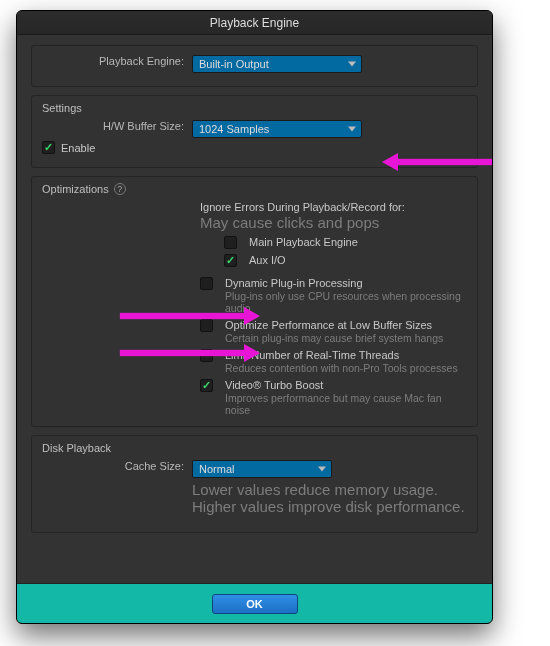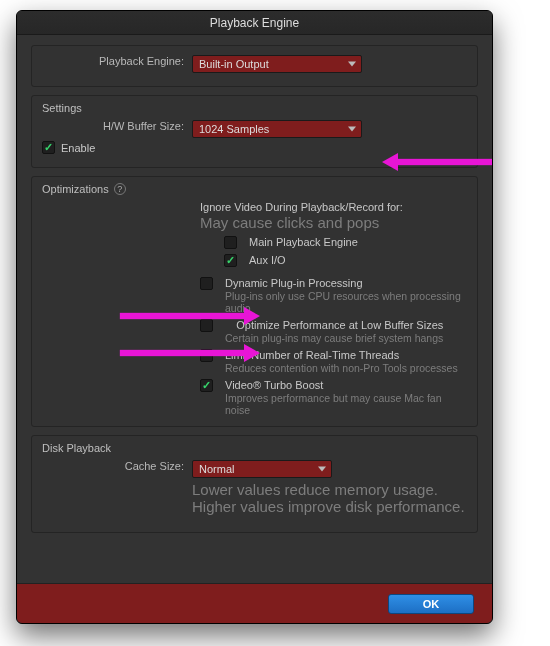--- a/index.html
+++ b/index.html
@@ -64,21 +64,21 @@
     color: #b8b8b8;
   }
   .ctl-col {
     flex: 1;
     display: flex;
     align-items: center;
     gap: 6px;
   }
   .select {
     position: relative;
-    background: #7f1d1d;
+    background: #0369a1;
     border: 1px solid #1a1a1a;
     height: 18px;
     line-height: 16px;
     padding: 0 20px 0 6px;
     color: #ddd;
     font-size: 11px;
     min-width: 140px;
     border-radius: 2px;
   }
   .select.wide { min-width: 170px; }
@@ -126,23 +126,23 @@
   }
   .opt-row.sub0 { margin-left: 24px; }
   .opt-row .lab { color:#c8c8c8; }
   .opt-row .subhint { color:#7d7d7d; font-size:10.5px; margin-top:1px; }
   .opt-row .txt { display:flex; flex-direction:column; }
   .footer {
     position: absolute;
     left:0; right:0; bottom:0;
     height: 40px;
     border-top: 1px solid #222;
-    display:flex; align-items:center; justify-content:flex-end;
+    display:flex; align-items:center; justify-content:center;
     padding: 0 18px;
-    background:#7f1d1d;
+    background:#14b8a6;
   }
   .ok-btn {
     width: 86px; height: 20px;
     background: linear-gradient(#2f8fe6,#1d6fc4);
     border: 1px solid #0d467f;
     border-radius: 3px;
     color:#fff;
     font-size:11px;
     font-weight: 600;
     text-align:center;
@@ -212,21 +212,21 @@
       </div>
     </div>
 
     <div class="group">
       <div class="group-title">
         <span>Optimizations</span>
         <span class="help-icon">?</span>
       </div>
 
       <div class="opt-block">
-        <div class="opt-head">Ignore Video During Playback/Record for:</div>
+        <div class="opt-head">Ignore Errors During Playback/Record for:</div>
         <div class="hint">May cause clicks and pops</div>
 
         <div class="opt-row sub0">
           <span class="checkbox"></span>
           <div class="txt">
               <span class="lab">Main Playback Engine</span>
             </div>
         </div>
         <div class="opt-row sub0">
           <span class="checkbox checked"></span>
@@ -236,21 +236,21 @@
         </div>
 
         <div class="opt-row" style="margin-left:0; margin-top:10px;">
           <span class="checkbox"></span>
           <div class="txt">
             <span class="lab">Dynamic Plug-in Processing</span>
             <span class="subhint">Plug-ins only use CPU resources when processing audio</span>
           </div>
         </div>
 
-        <div class="opt-row" style="margin-left:0;text-align:right;">
+        <div class="opt-row" style="margin-left:0;">
           <span class="checkbox"></span>
           <div class="txt">
             <span class="lab">Optimize Performance at Low Buffer Sizes</span>
             <span class="subhint">Certain plug-ins may cause brief system hangs</span>
           </div>
         </div>
 
         <div class="opt-row" style="margin-left:0;">
           <span class="checkbox"></span>
           <div class="txt">

